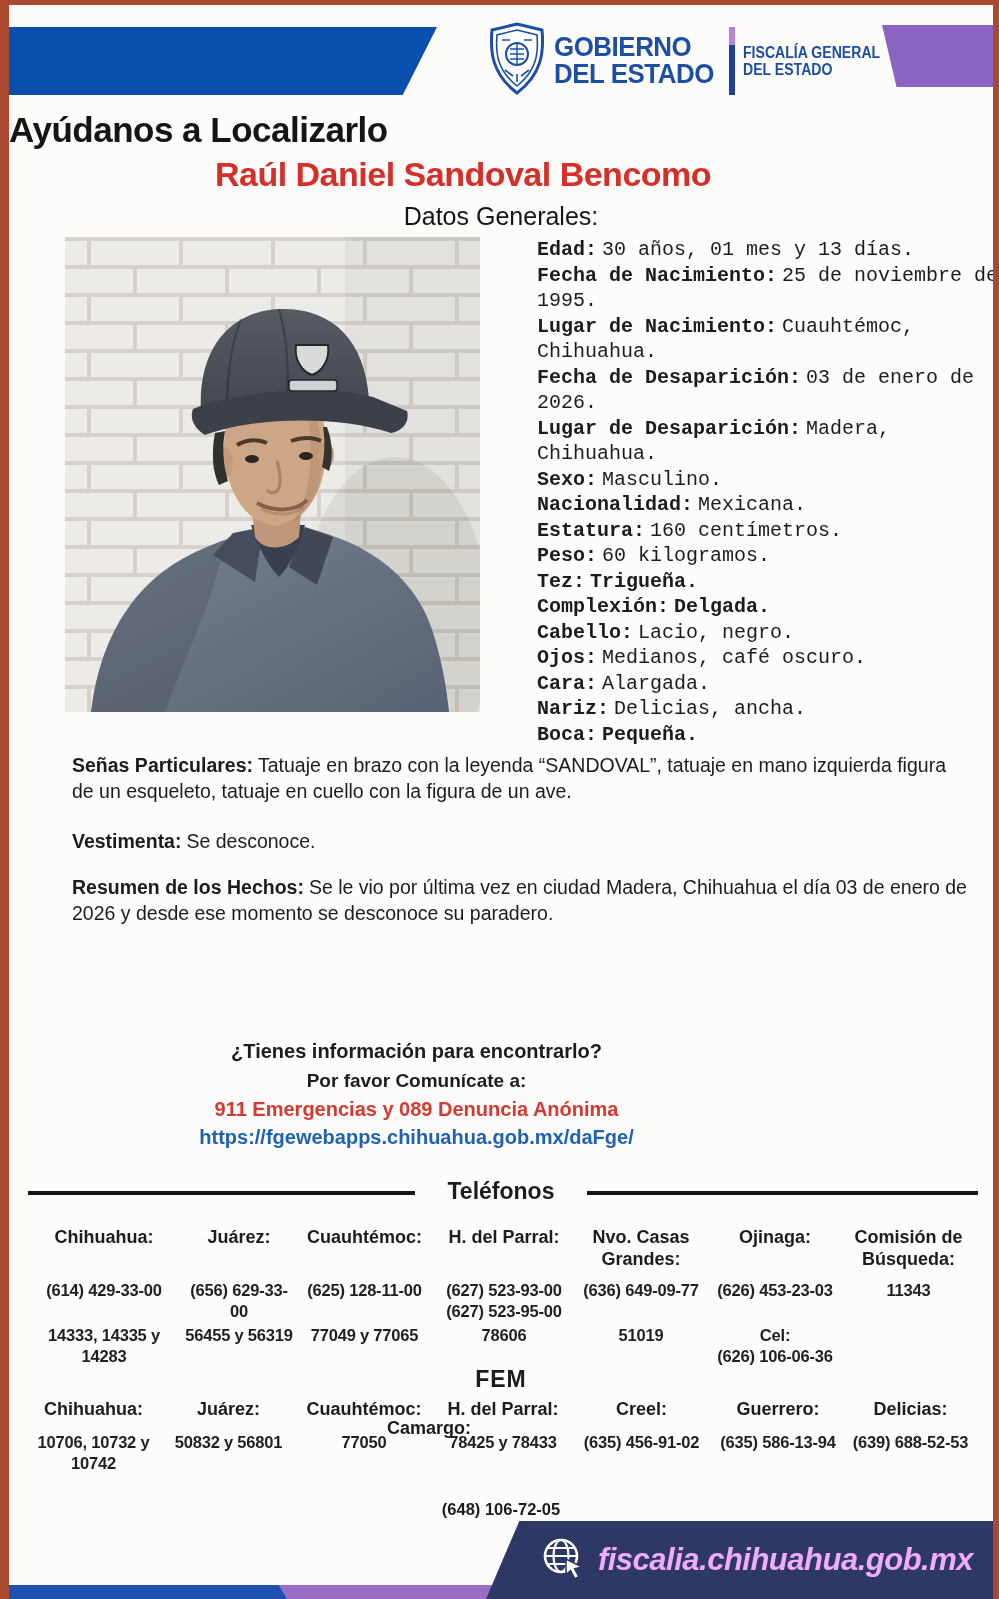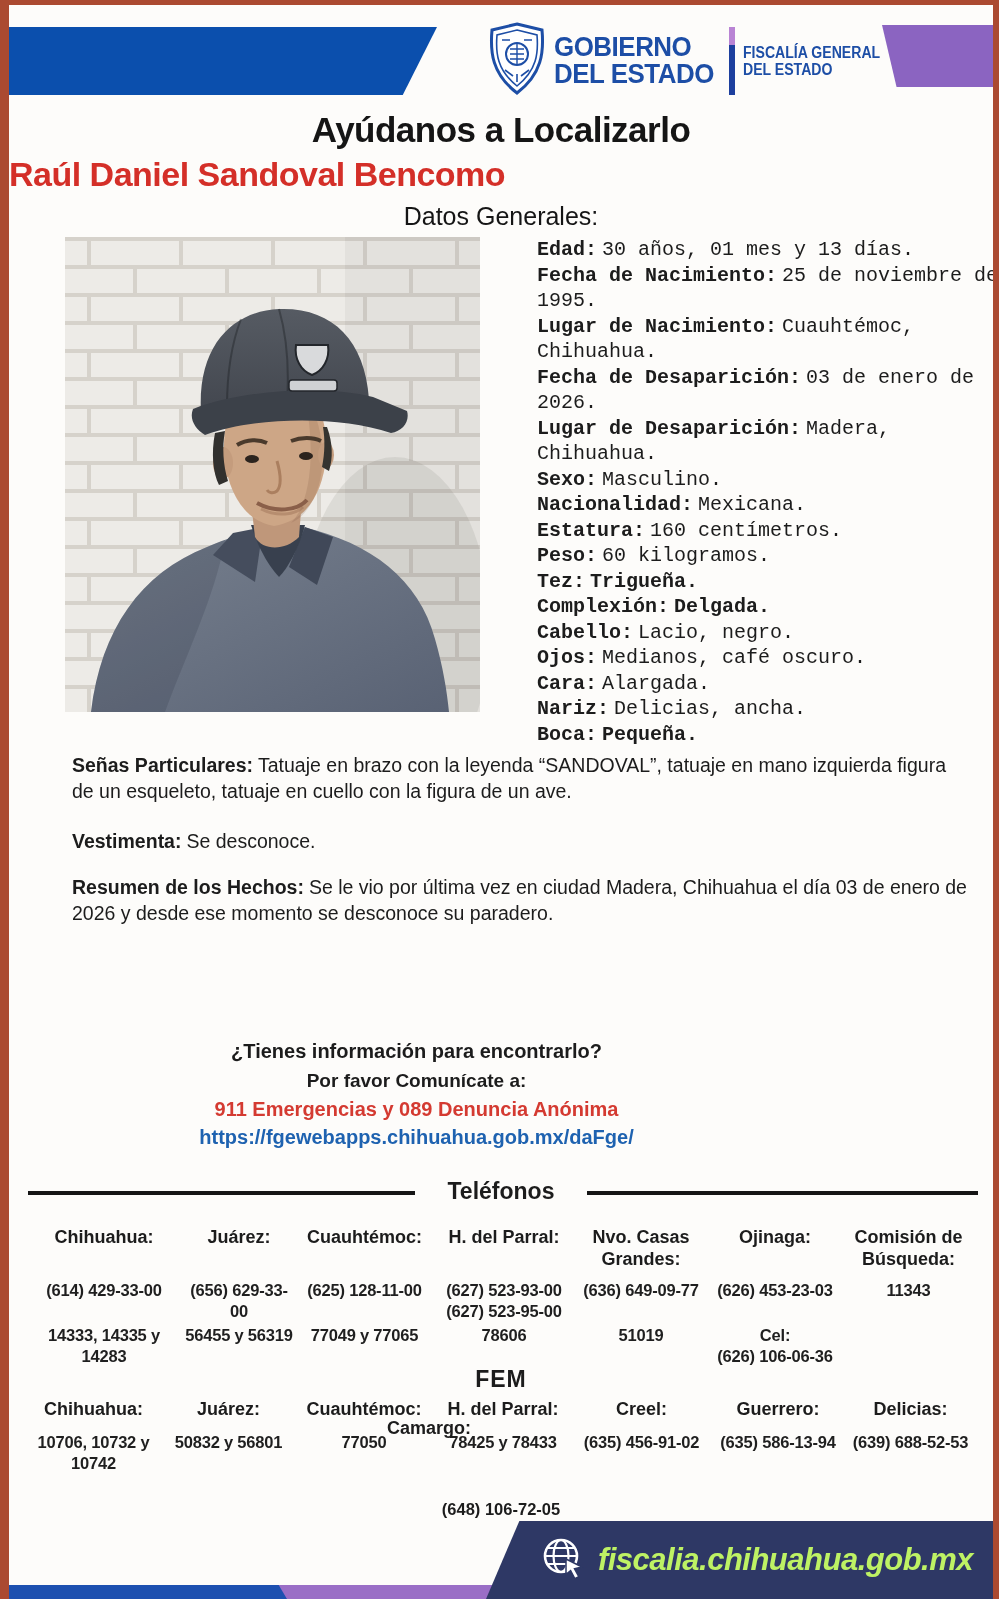--- a/index.html
+++ b/index.html
@@ -17,23 +17,23 @@
     clip-path:polygon(0 0,100% 0,92% 100%,0 100%);}
   .shape-purple{left:882px;top:25px;width:112px;height:62px;background:#8b64c1;
     clip-path:polygon(0 0,100% 0,100% 100%,13% 100%);}
   .logo-group{left:488px;top:22px;display:flex;align-items:center;gap:8px;}
   .brand-text{color:#1d4ea6;font-weight:bold;font-size:27px;line-height:27px;
     letter-spacing:-0.5px;transform:scaleX(.96);transform-origin:left;white-space:nowrap;}
   .divider-bar{width:6px;height:68px;background:linear-gradient(#b984d4 0 26%,#1d3f9e 26% 100%);}
   .agency-text{color:#1d4ea6;font-weight:bold;font-size:16px;line-height:17px;
     transform:scaleX(.88);transform-origin:left;white-space:nowrap;}
   
-  .title-main{left:9px;top:110px;width:984px;text-align:center;font-size:35px;
+  .title-main{left:9px;top:110px;width:984px;text-align:left;font-size:35px;
     font-weight:bold;letter-spacing:-0.5px;color:#151515;}
-  .title-name{left:9px;top:155px;width:908px;text-align:left;font-size:34px;
+  .title-name{left:9px;top:155px;width:908px;text-align:center;font-size:34px;
     font-weight:bold;letter-spacing:-0.5px;color:#d42f28;}
   .title-section{left:9px;top:202px;width:984px;text-align:center;font-size:25px;
     font-weight:normal;color:#151515;}
   
   .datos{left:537px;top:237px;width:470px;font-size:20px;line-height:25.5px;font-family:Liberation Mono, monospace;}
   .datos b{margin-right:5px;}
   .bv{font-weight:bold;}
   
   .para{left:72px;width:897px;font-size:19.5px;line-height:26px;}
   .para b{margin-right:5px;}
@@ -55,21 +55,21 @@
   .num{font-weight:bold;font-size:16.5px;line-height:21px;letter-spacing:-0.2px;
     white-space:pre-line;color:#1f1f1f;}
   .fem-head{left:9px;top:1366px;width:984px;text-align:center;font-size:23px;
     font-weight:bold;letter-spacing:1px;}
   .camargo-l{left:9px;top:1418px;width:840px;text-align:center;font-size:18px;font-weight:bold;}
   .camargo-v{left:9px;top:1500px;width:984px;text-align:center;font-size:16.5px;font-weight:bold;}
   
   .footer-navy{left:486px;top:1521px;width:513px;height:78px;background:#2e3865;
     clip-path:polygon(6.5% 0,100% 0,100% 100%,0 100%);display:flex;align-items:center;
     justify-content:flex-end;gap:12px;padding-right:26px;box-sizing:border-box;z-index:3;}
-  .footer-url{color:#bef264;font-size:31px;font-weight:bold;font-style:italic;
+  .footer-url{color:#f0abfc;font-size:31px;font-weight:bold;font-style:italic;
     letter-spacing:-0.5px;white-space:nowrap;}
   .strip-blue{left:9px;top:1585px;width:278px;height:14px;background:#1d50b0;
     clip-path:polygon(0 0,97% 0,100% 100%,0 100%);z-index:2;}
   .strip-purple{left:278px;top:1585px;width:220px;height:14px;background:#9a6ec6;z-index:1;}
 </style>
 </head>
 <body>
 
 <div class="page">
 

